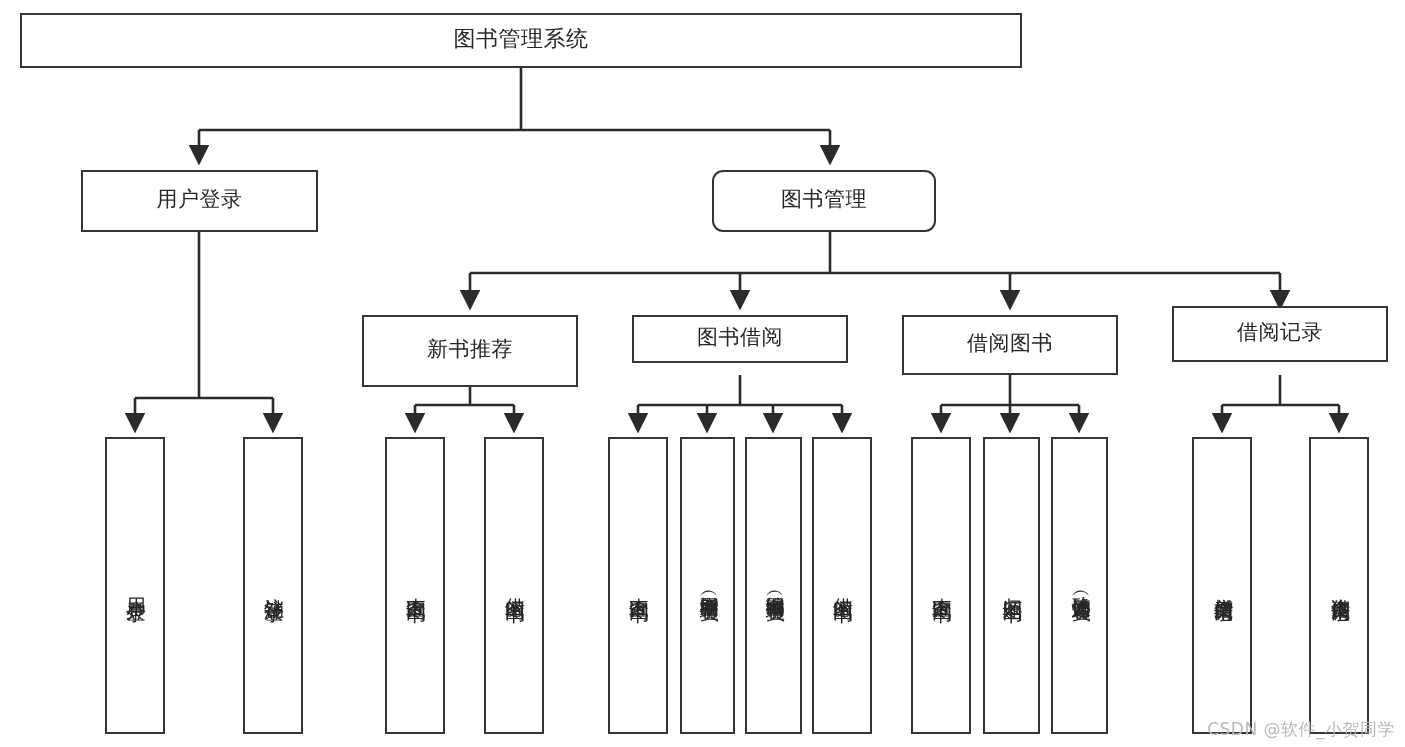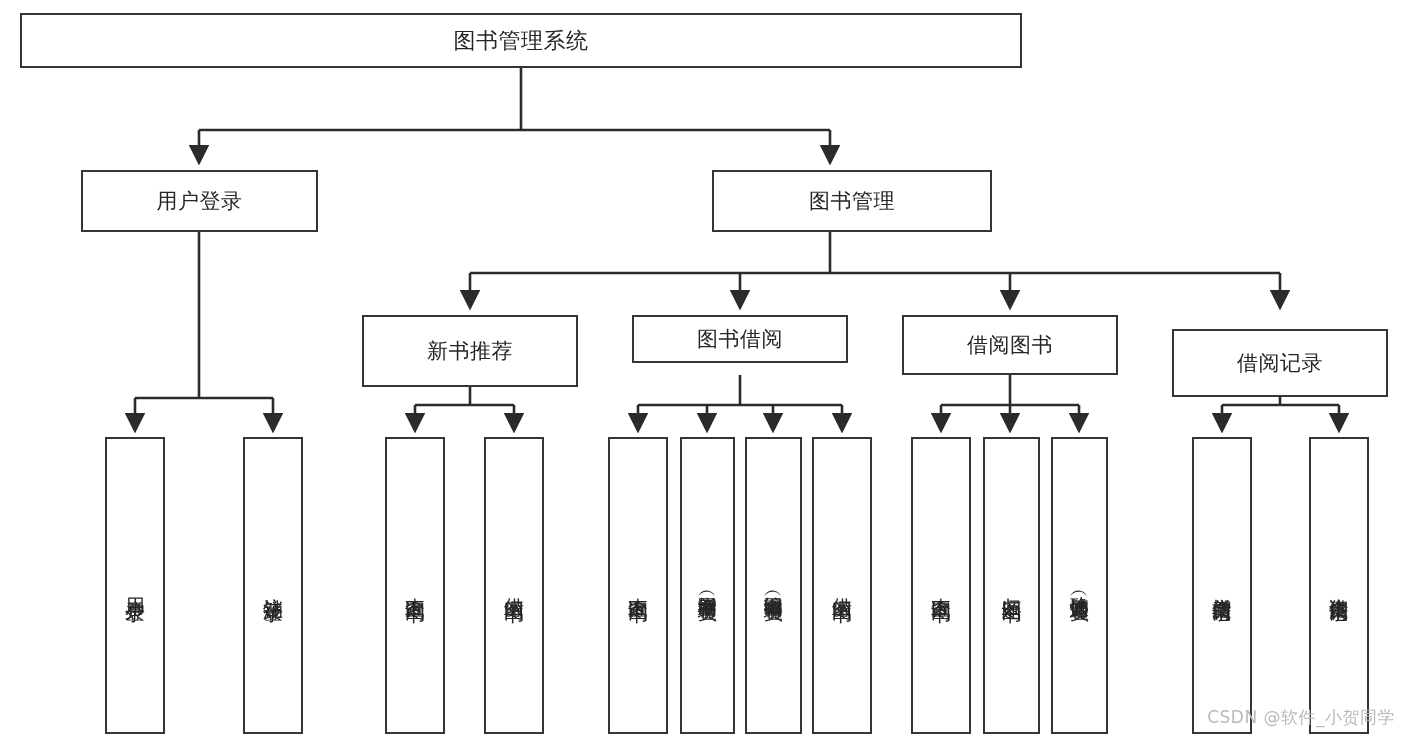--- a/index.html
+++ b/index.html
@@ -34,20 +34,21 @@
     display: flex;
     align-items: center;
     justify-content: center;
     color: #262626;
   }
   .node .label {
     display: block;
     text-align: center;
     line-height: 1.18;
     white-space: nowrap;
+    font-family: Liberation Mono, monospace;
   }
   
   .node.h .label {
     font-size: 21px;
     letter-spacing: 0.5px;
   }
   .node.root .label {
     font-size: 22px;
   }
   
@@ -64,21 +65,21 @@
     letter-spacing: 2px;
     max-height: 100%;
   }
   .node.v.narrow .label {
     font-size: 19px;
     letter-spacing: 1px;
   }
   #watermark {
     position: absolute;
     right: 10px;
-    bottom: 18px;
+    bottom: 6px;
     font-size: 17px;
     color: #b9b9b9;
     letter-spacing: 0.5px;
     white-space: nowrap;
     user-select: none;
   }
 </style>
 </head>
 <body>
 
@@ -134,34 +135,34 @@
     </g>
   </svg>
 
   <div class="node h root" style="left:20px; top:13px; width:1002px; height:55px;">
     <span class="label">图书管理系统</span>
   </div>
 
   <div class="node h" style="left:81px; top:170px; width:237px; height:62px;">
     <span class="label">用户登录</span>
   </div>
-  <div class="node h" style="left:712px; top:170px; width:280px; height:62px;">
+  <div class="node h" style="left:712px; top:170px; width:224px; height:62px;border-radius:11px;">
     <span class="label">图书管理</span>
   </div>
 
   <div class="node h" style="left:362px; top:315px; width:216px; height:72px;">
     <span class="label">新书推荐</span>
   </div>
   <div class="node h" style="left:632px; top:315px; width:216px; height:48px;">
     <span class="label">图书借阅</span>
   </div>
   <div class="node h" style="left:902px; top:315px; width:216px; height:60px;">
     <span class="label">借阅图书</span>
   </div>
-  <div class="node h" style="left:1172px; top:329px; width:216px; height:68px;">
+  <div class="node h" style="left:1172px; top:306px; width:216px; height:56px;">
     <span class="label">借阅记录</span>
   </div>
 
   <div class="node v" style="left:105px; top:437px; width:60px; height:297px;">
     <span class="label">用户登录</span>
   </div>
   <div class="node v" style="left:243px; top:437px; width:60px; height:297px;">
     <span class="label">注销登录</span>
   </div>
 

